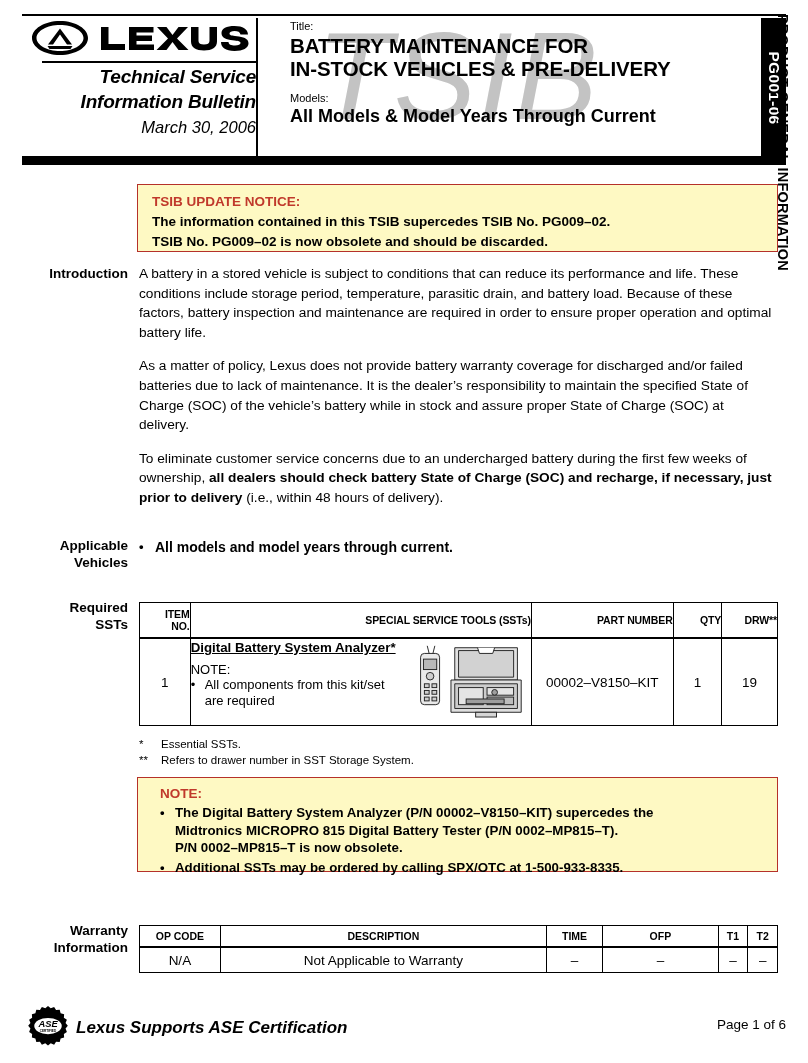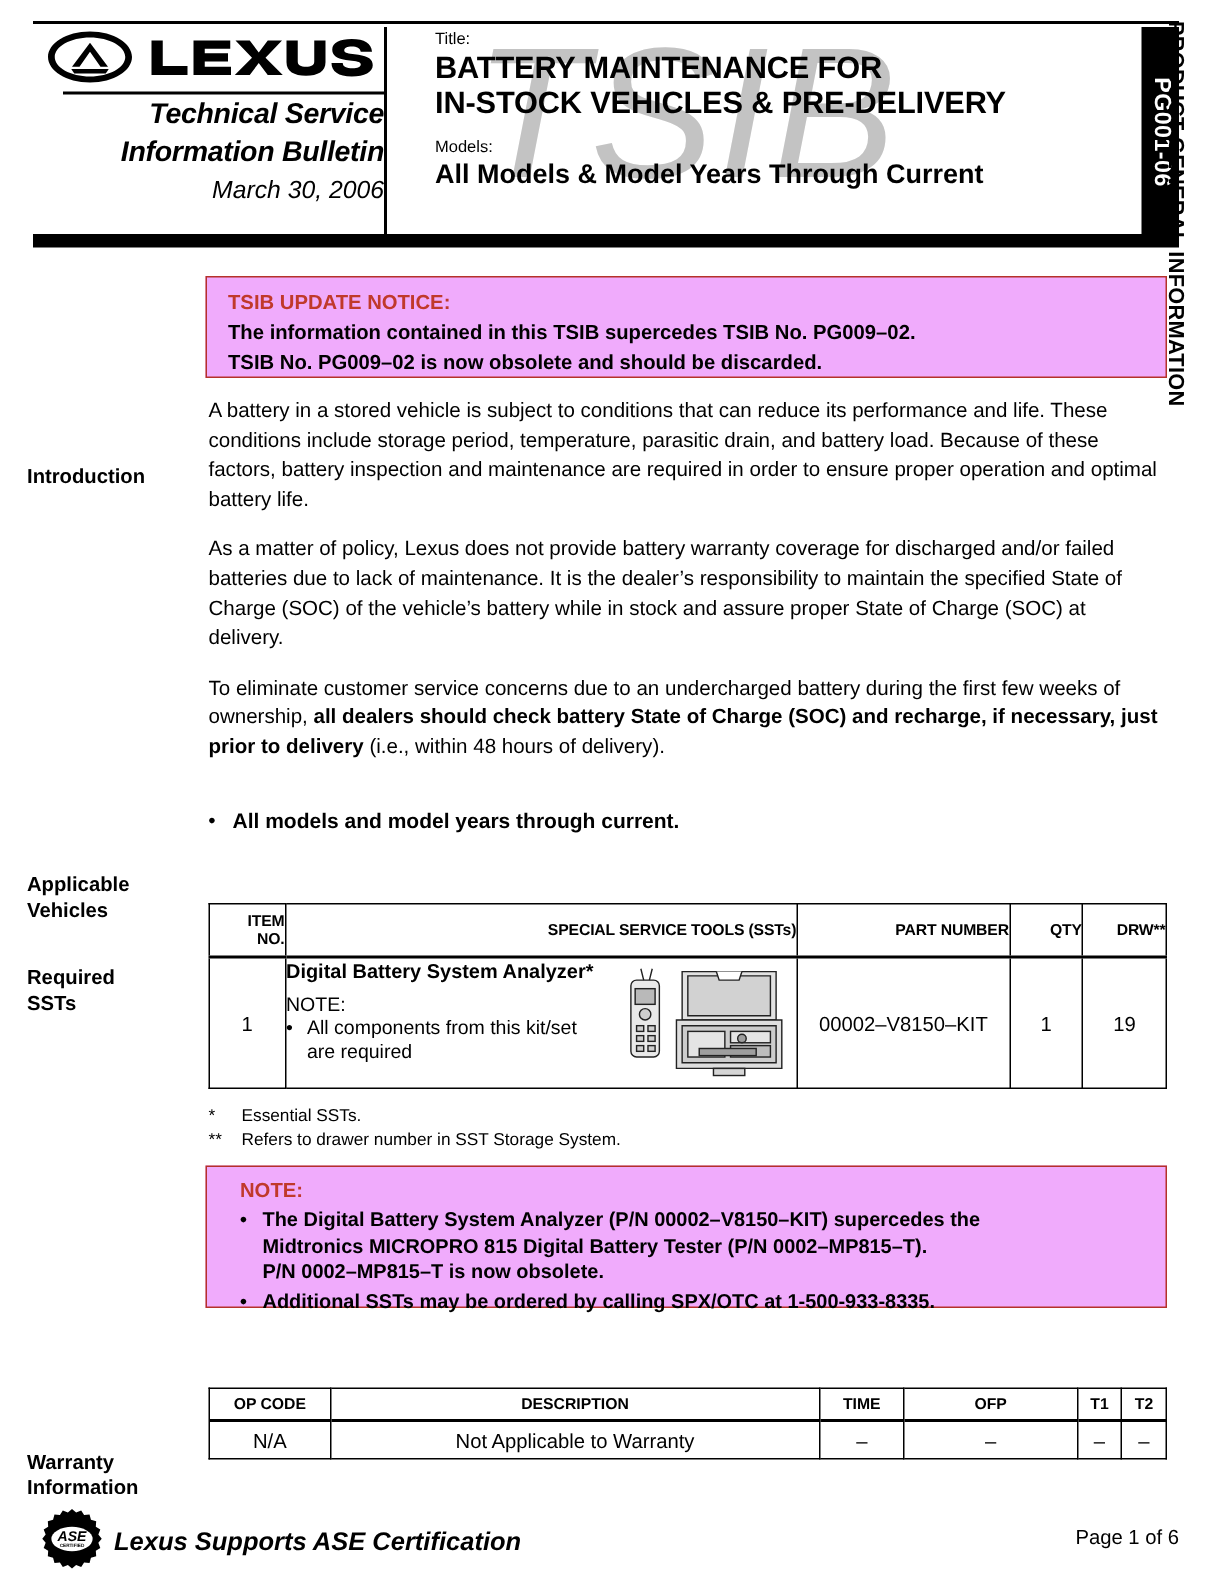--- a/index.html
+++ b/index.html
@@ -165,21 +165,21 @@
     font-size: 14.5px;
     font-weight: bold;
     letter-spacing: 0.2px;
   }
 
   
   .red-box {
     position: absolute;
     border: 1.5px solid #b5312a;
     box-sizing: border-box;
-    background: #f0abfc;
+    background: #fef9c3;
   }
   .red-heading {
     color: #c0392b;
     font-weight: bold;
     font-size: 13.5px;
   }
   #update-notice {
     left: 137px;
     top: 184px;
     width: 641px;
@@ -191,25 +191,24 @@
     font-weight: bold;
     line-height: 18px;
     margin-top: 2px;
   }
   #update-notice .red-heading { margin-bottom: 4px; }
 
   
   .side-label {
     position: absolute;
     width: 110px;
-    text-align: left;
+    text-align: right;
     font-weight: bold;
     font-size: 13.5px;
     line-height: 16.5px;
-    margin-top: 44px;
   }
   #label-introduction { left: 18px; top: 266px; }
   #label-applicable   { left: 18px; top: 538px; }
   #label-required     { left: 18px; top: 600px; }
   #label-warranty     { left: 18px; top: 923px; }
 
   
   .body-col {
     position: absolute;
     left: 139px;
@@ -268,20 +267,21 @@
 
   #sst-row-body td { height: 86px; vertical-align: middle; }
   #cell-item-no { text-align: center; font-size: 13.5px; }
   #cell-sst { padding: 9px 6px 9px 12px; vertical-align: top; }
   .sst-inner { display: flex; align-items: flex-start; }
   .sst-text { flex: 1 1 auto; }
   .sst-title {
     font-size: 13.3px;
     font-weight: bold;
     margin-bottom: 7px;
+    text-decoration: underline;
   }
   .sst-note-label { font-size: 13px; }
   .sst-note-item {
     display: flex;
     font-size: 13px;
     line-height: 16px;
   }
   .sst-note-item .bullet-dot { width: 14px; flex: 0 0 14px; }
   .sst-img {
     flex: 0 0 118px;

